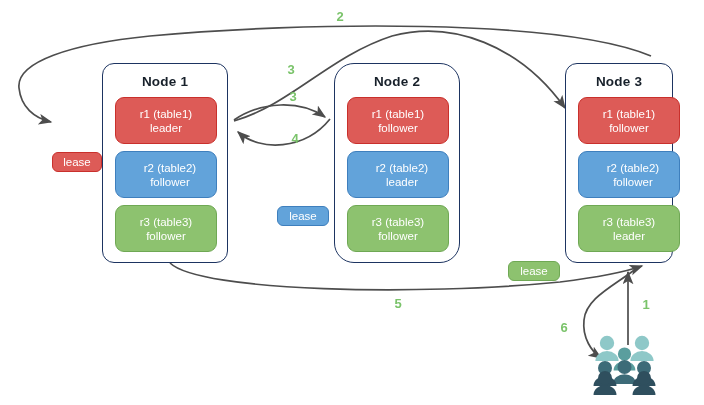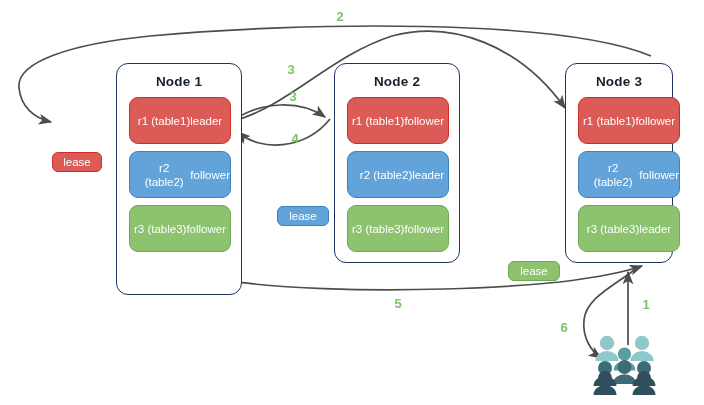--- a/index.html
+++ b/index.html
@@ -5,21 +5,21 @@
   html,body{margin:0;padding:0;background:#ffffff;}
   body{width:704px;height:405px;overflow:hidden;
        font-family:"Liberation Sans","DejaVu Sans",sans-serif;}
   #stage{position:relative;width:704px;height:405px;background:#fff;}
   svg.layer{position:absolute;left:0;top:0;width:704px;height:405px;}
   .node-box{position:absolute;border:1.6px solid #1d3461;border-radius:12px;
             background:#ffffff;box-sizing:border-box;}
   .node-title{position:absolute;width:100%;text-align:center;font-size:13.5px;
               font-weight:bold;color:#17202a;top:10px;letter-spacing:.2px;}
   .replica{position:absolute;border-radius:9px;box-sizing:border-box;
-           display:flex;flex-direction:row;align-items:center;justify-content:center;
+           display:flex;flex-direction:column;align-items:center;justify-content:center;
            color:#ffffff;font-size:11.5px;line-height:14px;text-align:center;}
   .replica .l2{display:block;}
   .rep-red{background:#dd5b57;border:1.4px solid #c9302c;}
   .rep-blue{background:#62a3da;border:1.4px solid #3e7fbd;padding-left:8px;}
   .rep-green{background:#8dc26f;border:1.4px solid #6fa854;}
   .lease{position:absolute;border-radius:6px;box-sizing:border-box;
          display:flex;align-items:center;justify-content:center;
          color:#ffffff;font-size:11.5px;height:20px;margin-top:40px;}
   .lease-red{background:#dd5b57;border:1.4px solid #c9302c;}
   .lease-blue{background:#62a3da;border:1.4px solid #3e7fbd;}
@@ -49,37 +49,37 @@
 
     <path d="M 330,119 C 305,150 260,152 238,132" fill="none" stroke="#4d4d4d" stroke-width="1.7" marker-end="url(#ah)"></path>
 
     <path d="M 170,263 C 200,292 420,296 560,282 C 600,277 625,272 642,266" fill="none" stroke="#4d4d4d" stroke-width="1.7" marker-end="url(#ah)"></path>
 
     <path d="M 628,345 L 628,272" fill="none" stroke="#4d4d4d" stroke-width="1.7" marker-end="url(#ah)"></path>
 
     <path d="M 637,268 C 614,286 586,298 584,320 C 582,338 592,352 601,358" fill="none" stroke="#4d4d4d" stroke-width="1.7" marker-end="url(#ah)"></path>
   </svg>
 
-  <div class="node-box" style="left:116px;top:63px;width:126px;height:232px;">
+  <div class="node-box" style="left:102px;top:63px;width:126px;height:200px;">
     <div class="node-title">Node 1</div>
     <div class="replica rep-red" style="left:12px;top:33px;width:102px;height:47px;">
       <span class="l1">r1 (table1)</span>
       <span class="l2">leader</span>
     </div>
     <div class="replica rep-blue" style="left:12px;top:87px;width:102px;height:47px;">
       <span class="l1">r2 (table2)</span>
       <span class="l2">follower</span>
     </div>
     <div class="replica rep-green" style="left:12px;top:141px;width:102px;height:47px;">
       <span class="l1">r3 (table3)</span>
       <span class="l2">follower</span>
     </div>
   </div>
 
-  <div class="node-box" style="left:334px;top:63px;width:126px;height:200px;">
+  <div class="node-box" style="left:334px;top:63px;width:126px;height:200px;border-radius:20px;">
     <div class="node-title">Node 2</div>
     <div class="replica rep-red" style="left:12px;top:33px;width:102px;height:47px;">
       <span class="l1">r1 (table1)</span>
       <span class="l2">follower</span>
     </div>
     <div class="replica rep-blue" style="left:12px;top:87px;width:102px;height:47px;">
       <span class="l1">r2 (table2)</span>
       <span class="l2">leader</span>
     </div>
     <div class="replica rep-green" style="left:12px;top:141px;width:102px;height:47px;">

